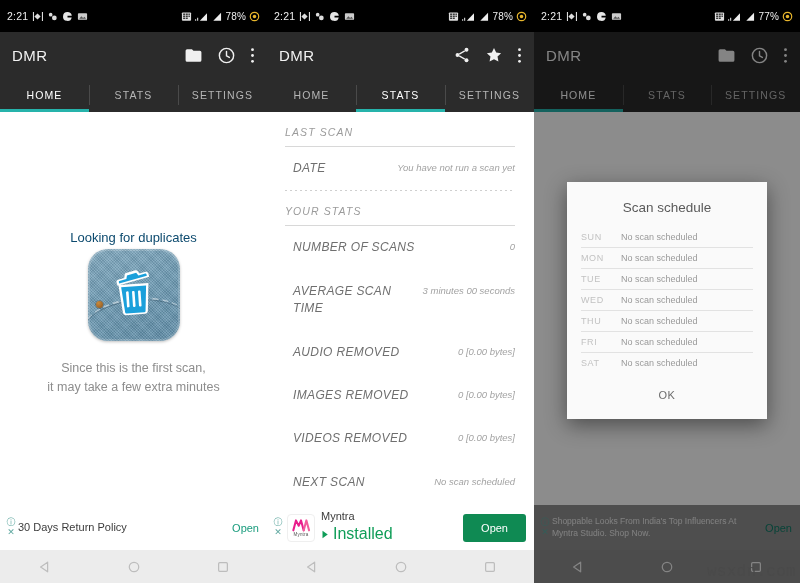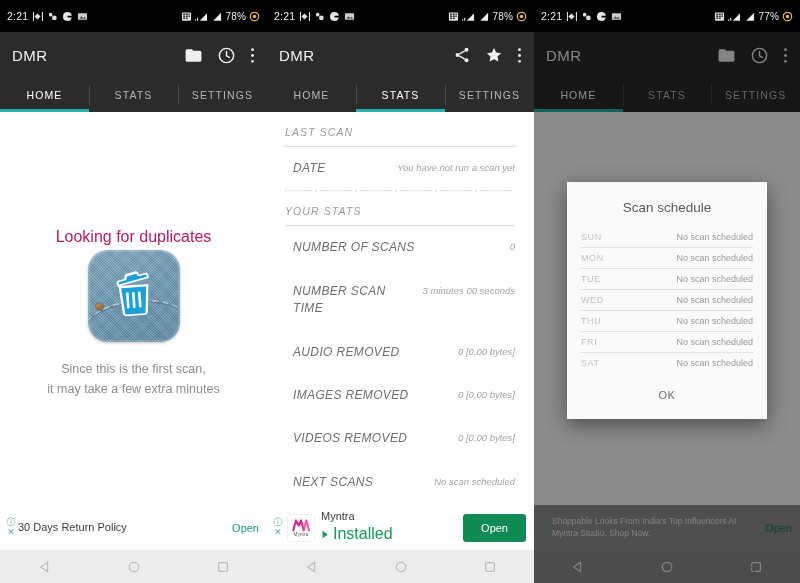--- a/index.html
+++ b/index.html
@@ -56,21 +56,21 @@
   .ind-1 { left: 33.33%; }
 
   
   .content { position: relative; background: #fff; height: calc(583px - 22px - 46px - 34px); }
 
   
   .home-wrap {
     height: 100%; display: flex; flex-direction: column;
     align-items: center; justify-content: center; padding-bottom: 78px;
   }
-  .home-top { font-size: 16px; color: #be185d; margin-bottom: 4px; }
+  .home-top { font-size: 13px; color: #0c4a6e; margin-bottom: 4px; }
   .app-icon {
     width: 92px; height: 92px; border-radius: 20px; position: relative;
     overflow: hidden;
     background:
       repeating-linear-gradient(45deg, rgba(255,255,255,.10) 0 1px, rgba(0,0,0,.06) 1px 2px),
       repeating-linear-gradient(-45deg, rgba(255,255,255,.07) 0 1px, rgba(0,0,0,.05) 1px 2px),
       linear-gradient(160deg, #7fa7bd 0%, #6e9bb4 45%, #5d8ba6 100%);
     box-shadow: inset 0 0 0 2px rgba(255,255,255,.18), 0 1px 3px rgba(0,0,0,.25);
   }
   .app-icon .seam {
@@ -116,21 +116,21 @@
   .dim-overlay {
     position: absolute; inset: 0; background: rgba(0,0,0,.45); z-index: 5; pointer-events: none;
   }
   .p3 .statusbar { position: relative; z-index: 7; }
   .dialog {
     position: absolute; z-index: 9; left: 50%; transform: translateX(-50%);
     top: 182px; width: 200px; background: #fafafa;
     box-shadow: 0 6px 20px rgba(0,0,0,.45); padding: 14px 0 10px 0;
   }
   .dlg-title { text-align: center; font-size: 13.5px; color: #5a5a5a; padding: 4px 0 12px; }
-  .dday { display: flex; align-items: center; padding: 5px 14px; justify-content: space-between; }
+  .dday { display: flex; align-items: center; padding: 5px 14px; }
   .dday .d { width: 40px; font-size: 9px; letter-spacing: .6px; color: #c2c2c2; }
   .dday .t { font-size: 9px; color: #9a9a9a; }
   .dsep { height: 1px; background: #e2e2e2; margin: 0 14px; }
   .dlg-ok { text-align: center; font-size: 11px; color: #6d6d6d; padding: 16px 0 8px; cursor: pointer; letter-spacing:.5px; }
 
   
   .adbar {
     position: absolute; left: 0; right: 0; bottom: 33px; height: 45px;
     background: #fff; display: flex; align-items: center; padding: 0 8px 0 4px;
   }
@@ -445,37 +445,37 @@
         <div class="dotted"></div>
 
         <div class="section-label">YOUR STATS</div>
         <div class="rule"></div>
 
         <div class="srow">
           <span class="k">NUMBER OF SCANS</span>
           <span class="v">0</span>
         </div>
         <div class="srow">
-          <span class="k">NUMBER SCAN TIME</span>
+          <span class="k">AVERAGE SCAN TIME</span>
           <span class="v">3 minutes 00 seconds</span>
         </div>
         <div class="srow">
           <span class="k">AUDIO REMOVED</span>
           <span class="v">0 [0.00 bytes]</span>
         </div>
         <div class="srow">
           <span class="k">IMAGES REMOVED</span>
           <span class="v">0 [0.00 bytes]</span>
         </div>
         <div class="srow">
           <span class="k">VIDEOS REMOVED</span>
           <span class="v">0 [0.00 bytes]</span>
         </div>
         <div class="srow">
-          <span class="k">NEXT SCANS</span>
+          <span class="k">NEXT SCAN</span>
           <span class="v">No scan scheduled</span>
         </div>
         <div class="srow tall">
           <span class="k">SCAN SCHEDULE</span>
           <span class="v wrap">Use the scheduler to schedule scan</span>
         </div>
       </div>
     </div>
 
     <div class="adbar">

